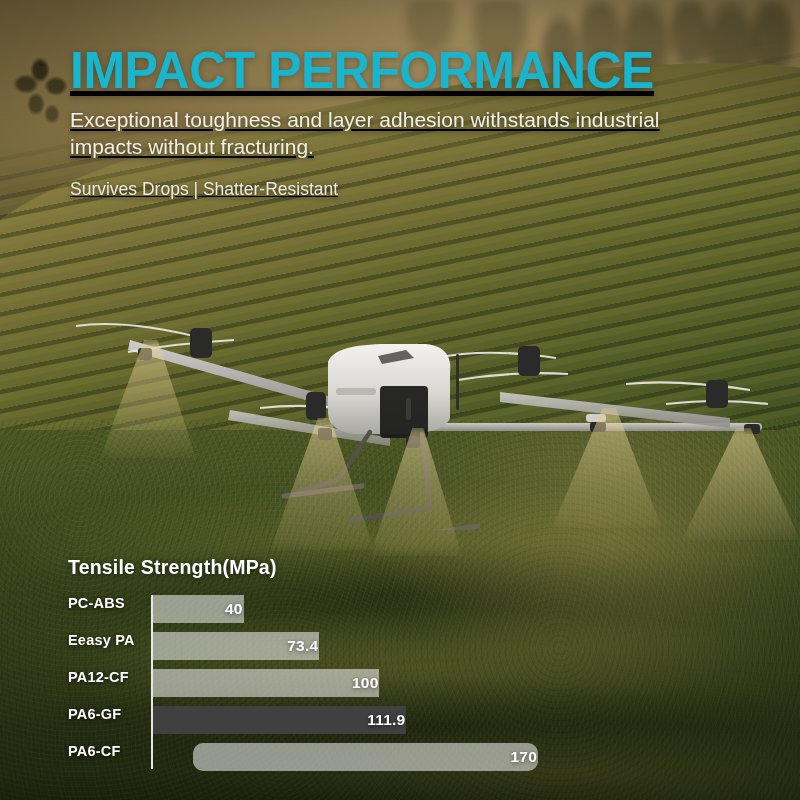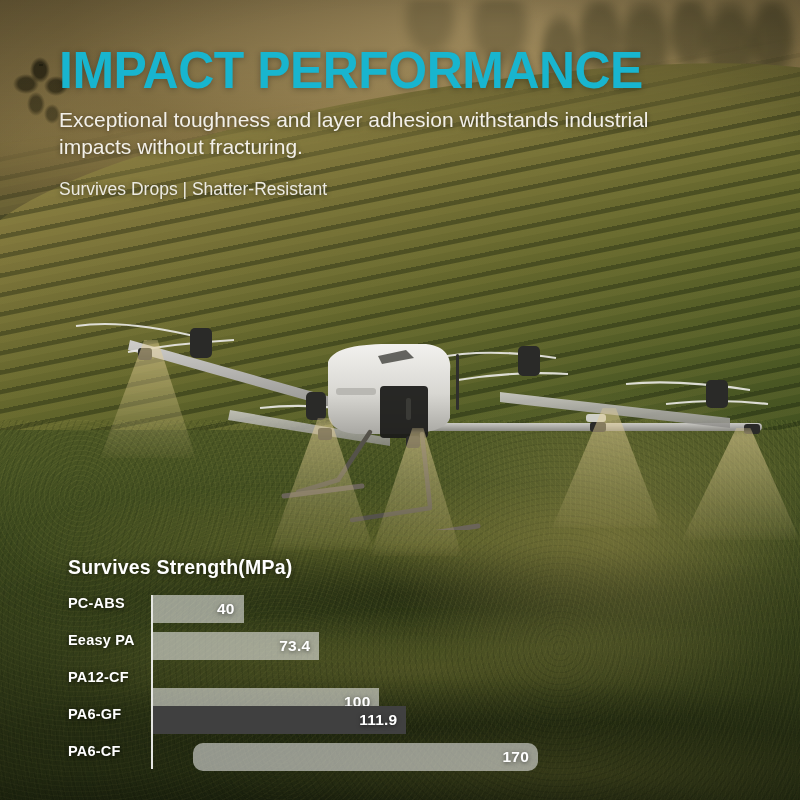--- a/index.html
+++ b/index.html
@@ -103,21 +103,21 @@
       radial-gradient(120% 85% at 50% 42%, rgba(0,0,0,0) 48%, rgba(0,0,0,.38) 100%),
       linear-gradient(180deg, rgba(0,0,0,.30) 0%, rgba(0,0,0,0) 18%, rgba(0,0,0,0) 58%, rgba(0,0,0,.34) 100%);
   }
 
   
   .drone{position:absolute;left:70px;top:300px;width:700px;height:230px;}
   .mist{position:absolute;filter:blur(5px);opacity:.72;
     background:linear-gradient(180deg,rgba(226,206,150,.80),rgba(210,188,132,.10));}
 
   
-  .header{position:absolute;left:59px;top:44px;width:650px;}
+  .header{position:absolute;left:70px;top:44px;width:650px;text-decoration:underline;}
   .title{
     color:#18b5cf;font-size:52px;line-height:1.0;font-weight:700;
     letter-spacing:-0.5px;margin:0 0 10px 0;
     font-family:"Liberation Sans Narrow","Liberation Sans",sans-serif;
     transform:scaleX(.96);transform-origin:left center;
     text-shadow:0 1px 6px rgba(0,0,0,.30);
   }
   .subtitle{
     color:#f2efe8;font-size:21px;line-height:1.30;font-weight:400;margin:0;
     text-shadow:0 1px 5px rgba(0,0,0,.45);
@@ -148,21 +148,21 @@
   }
   .track{position:relative;flex:1 1 auto;height:28px;margin-left:9px;}
   .bar{
     position:absolute;left:0;top:0;height:28px;
     background:rgba(232,232,232,.58);
     display:flex;align-items:center;justify-content:flex-end;
     box-shadow:inset 0 0 0 0 rgba(0,0,0,0);
   }
   .bar.hl{background:#404040;}
   .val{
-    color:#ffffff;font-size:15.5px;font-weight:700;padding-right:9px;
+    color:#ffffff;font-size:15.5px;font-weight:700;padding-right:1px;
     text-shadow:0 1px 4px rgba(0,0,0,.55);letter-spacing:.2px;
   }
 </style>
 </head>
 <body>
 
 <div class="page">
 
   <div class="bg">
     <div class="sky"></div>
@@ -262,21 +262,21 @@
     </svg>
   </div>
 
   <div class="header">
     <h1 class="title">IMPACT PERFORMANCE</h1>
     <p class="subtitle">Exceptional toughness and layer adhesion withstands industrial impacts without fracturing.</p>
     <div class="tagline">Survives Drops | Shatter-Resistant</div>
   </div>
 
   <div class="chart">
-    <div class="chart-title">Survives Strength(MPa)</div>
+    <div class="chart-title">Tensile Strength(MPa)</div>
     <div class="plot" id="plot">
       <div class="axis"></div>
     <div class="row">
           <div class="cat">PC-ABS</div>
           <div class="track">
             <div class="bar" style="width: 23.5294%;">
               <span class="val">40</span>
             </div>
           </div>
         </div>
@@ -284,21 +284,21 @@
           <div class="cat">Eeasy PA</div>
           <div class="track">
             <div class="bar" style="width: 43.1765%;">
               <span class="val">73.4</span>
             </div>
           </div>
         </div>
         <div class="row">
           <div class="cat">PA12-CF</div>
           <div class="track">
-            <div class="bar" style="width: 58.8235%; margin-top: 19px;">
+            <div class="bar" style="width: 58.8235%;">
               <span class="val">100</span>
             </div>
           </div>
         </div>
         <div class="row">
           <div class="cat">PA6-GF</div>
           <div class="track">
             <div class="bar hl" style="width: 65.8235%;">
               <span class="val">111.9</span>
             </div>

